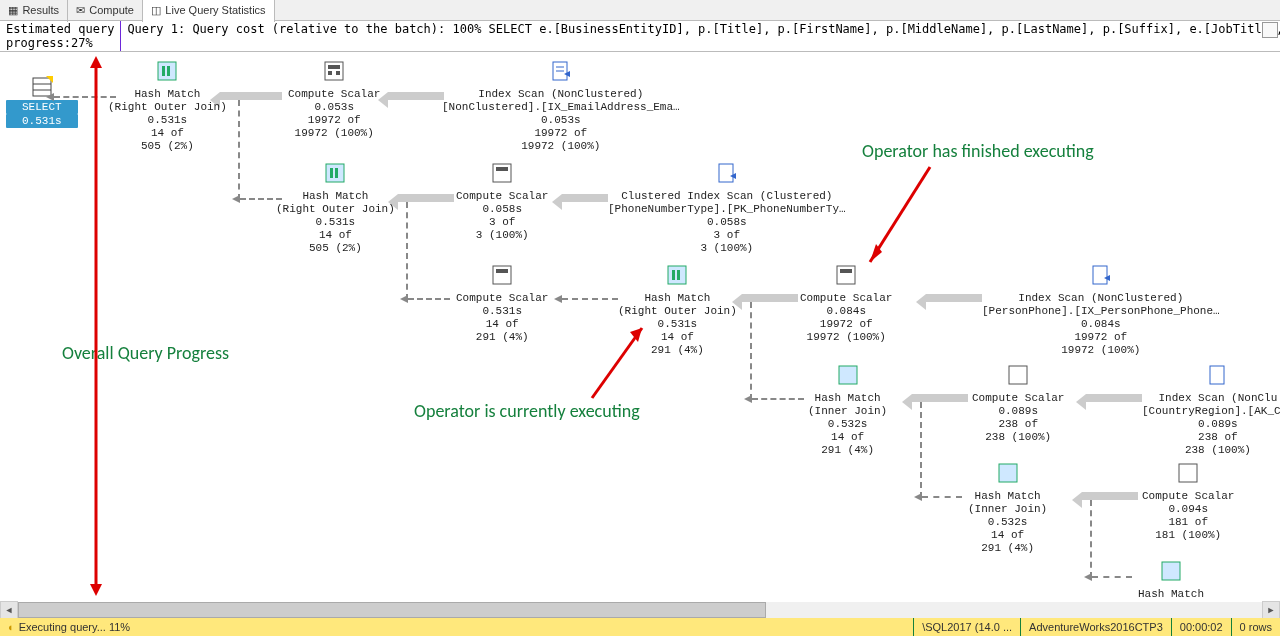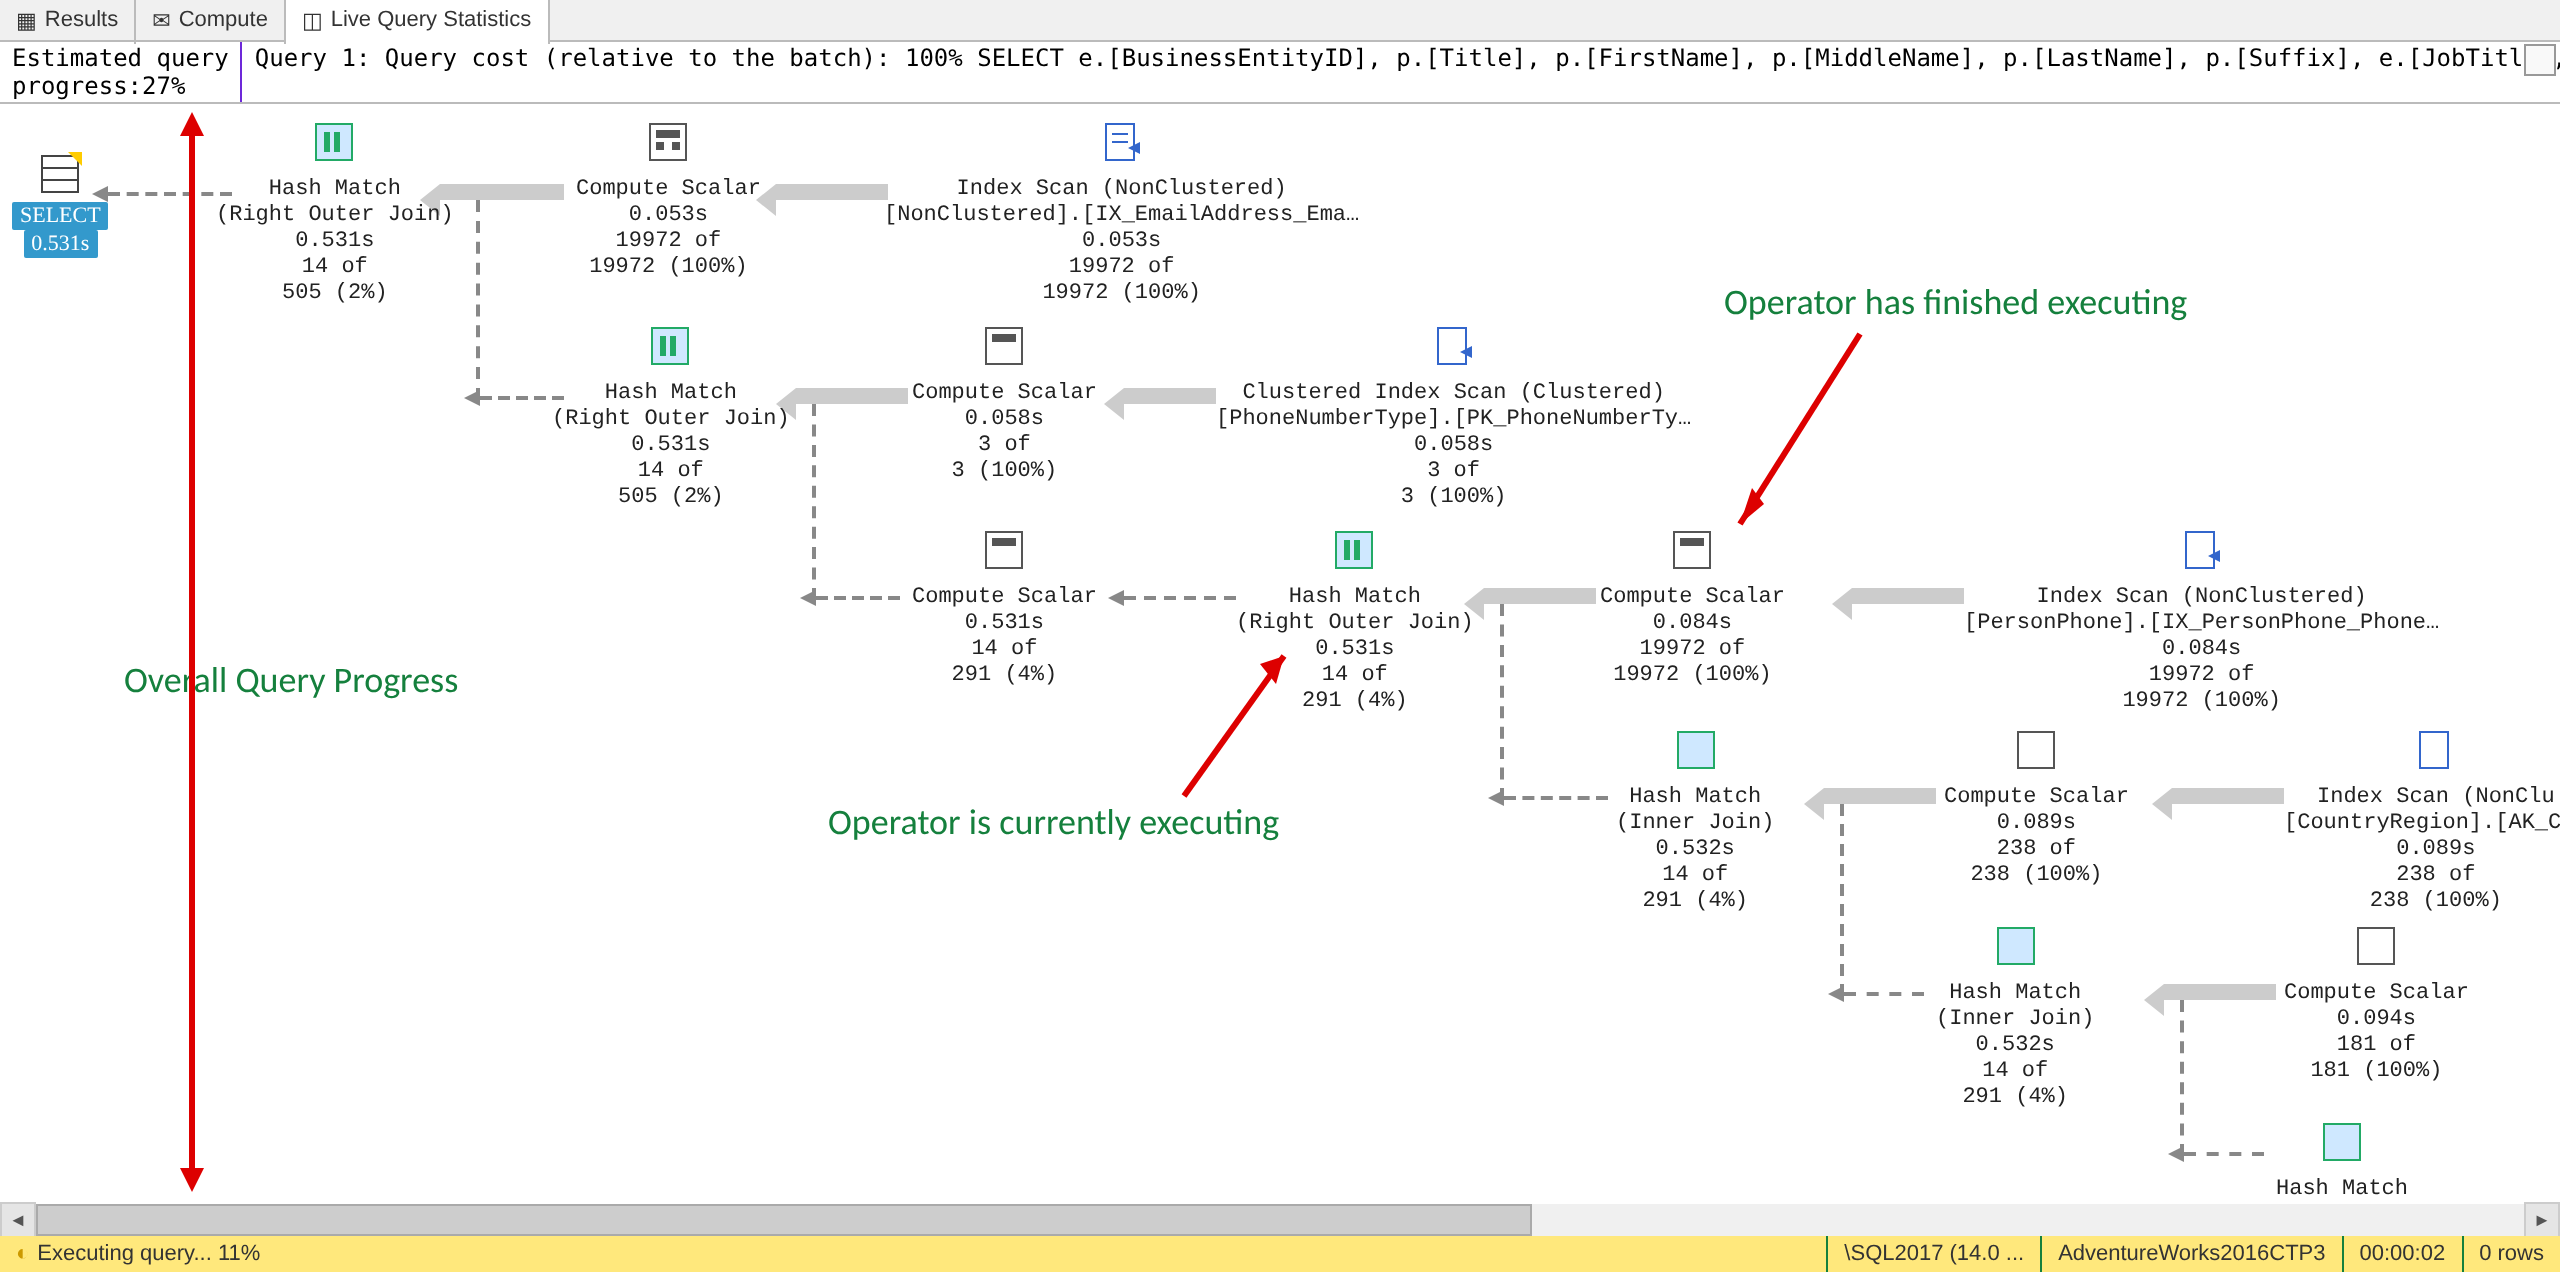--- a/index.html
+++ b/index.html
@@ -10,21 +10,21 @@
 .tab .ico{margin-right:4px;font-size:11px}
 .header{display:flex;border-bottom:1px solid #bbb;font-family:Consolas,monospace;font-size:12px}
 .header .left{padding:1px 6px;border-right:1px solid #6d28d9;white-space:pre}
 .header .right{flex:1;padding:1px 6px;white-space:nowrap;overflow:hidden;position:relative}
 .header .right::after{content:"";position:absolute;right:2px;top:1px;width:14px;height:14px;border:1px solid #999;background:#f9f9f9}
 .canvas{position:absolute;top:52px;left:0;right:0;bottom:18px;background:#fff;overflow:hidden}
 .op{position:absolute;text-align:center;font-family:Liberation Mono, monospace;font-size:11px;line-height:13px;color:#222;white-space:nowrap}
 .op .icon{display:inline-block;margin-bottom:2px}
 .op svg{display:block}
 .select-box{position:absolute;text-align:center}
-.select-box .lbl{display:inline-block;background:#39c;color:#fff;font-family:Liberation Serif, serif;font-size:11px;padding:1px 4px;border-radius:1px}
+.select-box .lbl{display:inline-block;background:#39c;color:#fff;font-family:Liberation Mono, monospace;font-size:11px;padding:1px 16px;border-radius:1px}
 .conn{position:absolute;border-top:2px dashed #888}
 .conn::before{content:"";position:absolute;left:-8px;top:-5px;width:0;height:0;border-top:4px solid transparent;border-bottom:4px solid transparent;border-right:8px solid #888}
 .conn.solid{border-top:8px solid #ccc;border-bottom:none}
 .conn.solid::before{border-top:8px solid transparent;border-bottom:8px solid transparent;border-right:10px solid #ccc;top:-8px;left:-10px}
 .vconn{position:absolute;border-left:2px dashed #888}
 .anno{position:absolute;color:#15803d;font-family:Calibri,Arial,sans-serif;font-size:18px;font-weight:normal}
 .arrow-anno{position:absolute}
 .statusbar{position:absolute;bottom:0;left:0;right:0;height:18px;background:#ffe87c;display:flex;align-items:center;font-size:11px;color:#333}
 .statusbar .cell{padding:0 8px;border-left:1px solid #15803d;height:100%;display:flex;align-items:center}
 .statusbar .cell:first-child{border-left:none}
@@ -282,21 +282,21 @@
   </div>
 
   <div class="anno" style="left:414px;top:348px">Operator is currently executing</div>
   <div class="arrow-anno" style="left:582px;top:266px">
     <svg width="80" height="90">
         <line x1="10" y1="80" x2="60" y2="10" stroke="#d00" stroke-width="3"></line>
         <polygon points="60,10 48,14 56,24" fill="#d00"></polygon>
       </svg>
   </div>
 
-  <div class="anno" style="left:62px;top:277px">Overall Query Progress</div>
+  <div class="anno" style="left:62px;top:290px">Overall Query Progress</div>
   <div class="arrow-anno" style="left:86px;top:0px">
     <svg width="20" height="548">
         <line x1="10" y1="12" x2="10" y2="536" stroke="#d00" stroke-width="3"></line>
         <polygon points="10,4 4,16 16,16" fill="#d00"></polygon>
         <polygon points="10,544 4,532 16,532" fill="#d00"></polygon>
       </svg>
   </div>
 
 </div>
 

